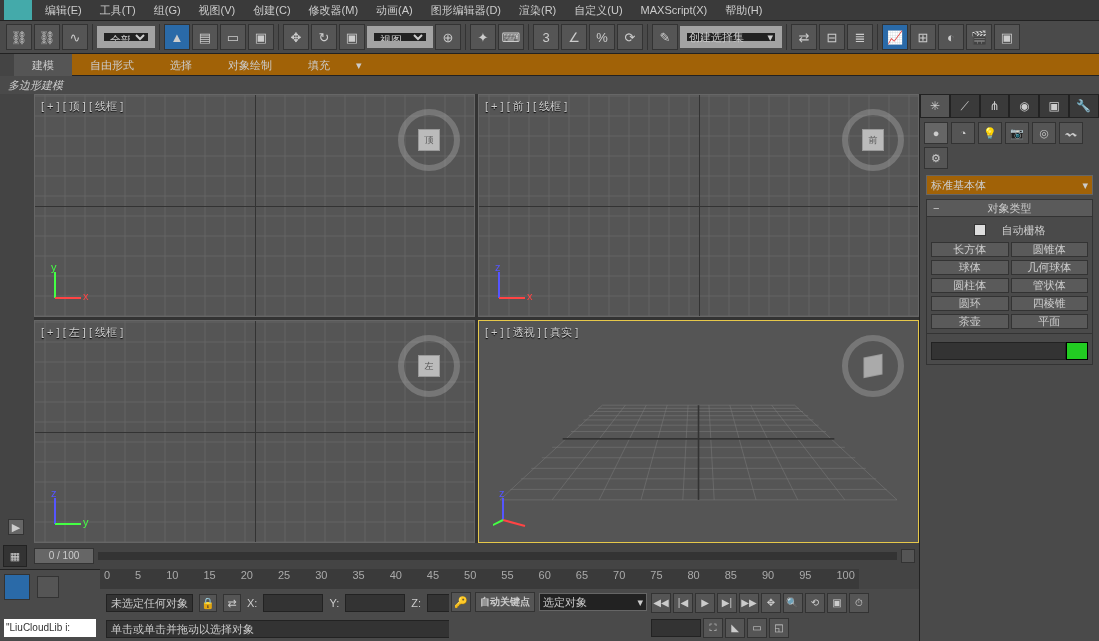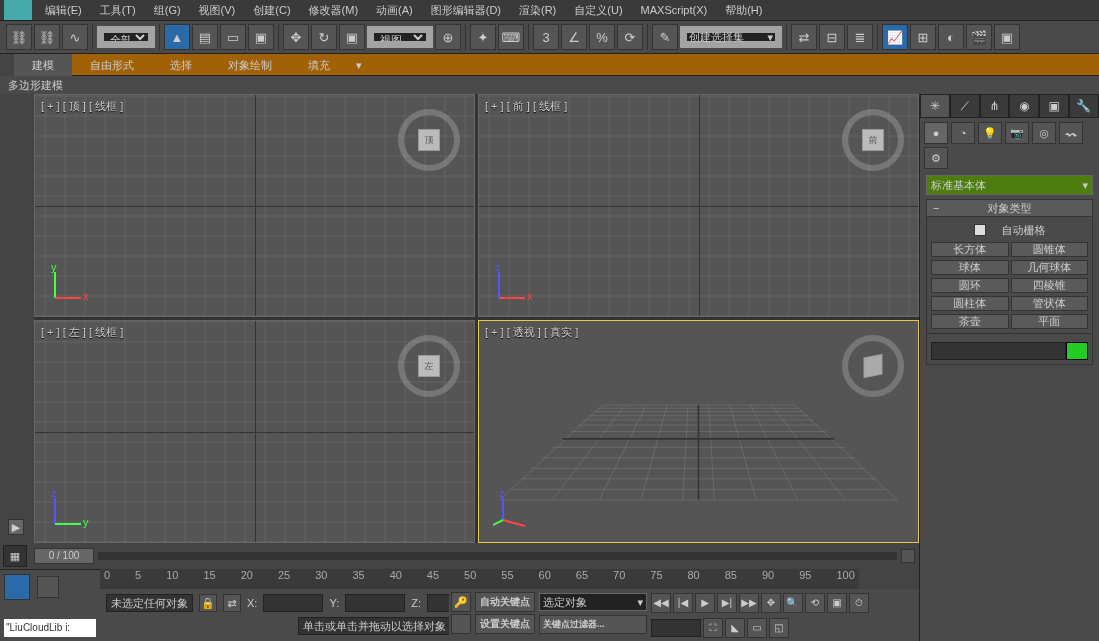--- a/index.html
+++ b/index.html
@@ -8,21 +8,21 @@
 .logo { position:absolute; left:4px; top:0; width:28px; height:20px; background:#4aa; }
 .menubar span { padding:0 9px; cursor:default; }
 .toolbar { background:#4a4a4a; height:34px; border-top:1px solid #222; border-bottom:1px solid #222; display:flex; align-items:center; padding:0 6px; gap:2px; }
 .tbtn { width:26px; height:26px; background:#555; border:1px solid #333; display:inline-flex; align-items:center; justify-content:center; font-size:13px; }
 .tbtn.on { background:#2a6aa8; }
 .tsep { width:1px; height:26px; background:#333; margin:0 2px; }
 .tsel { height:22px; background:#222; border:7px solid #a3a3a3; color:#ccc; padding:0 2px; }
 .ribbon { background:#a16207; height:22px; display:flex; border-bottom:1px solid #222;margin-left:14px; }
 .ribbon-tab { padding:0 18px; height:22px; line-height:22px; }
 .ribbon-tab.active { background:#555; }
-.ribbon2 { background:#4a4a4a; height:32px; padding-left:8px; line-height:18px; border-bottom:4px solid #ec4899; }
+.ribbon2 { background:#4a4a4a; height:32px; padding-left:8px; line-height:18px; border-bottom:4px solid #ec4899;font-style:italic; }
 .workspace { position:absolute; top:94px; left:34px; right:180px; bottom:98px; display:grid; grid-template:1fr 1fr/1fr 1fr; gap:3px; background:#333; }
 .vp { background:#555; position:relative; border:1px solid #666; overflow:hidden; }
 .vp.active { border:1px solid #e6c84a; }
 .vp-label { position:absolute; top:4px; left:6px; color:#d0d0d0; font-size:11px; z-index:5; text-shadow:0 1px 1px #000; }
 .grid-ortho { position:absolute; inset:0; background-image:
  linear-gradient(#646464 1px,transparent 1px),
  linear-gradient(90deg,#646464 1px,transparent 1px);
  background-size:20px 20px; background-position:center; }
 .grid-ortho::before { content:""; position:absolute; left:0; right:0; top:50%; height:1px; background:#333; }
 .grid-ortho::after { content:""; position:absolute; top:0; bottom:0; left:50%; width:1px; background:#333; }
@@ -32,21 +32,21 @@
 .navcon .face { position:absolute; left:50%; top:50%; width:22px; height:22px; margin:-11px; background:#bbb; border:1px solid #999; font-size:9px; display:flex; align-items:center; justify-content:center; color:#555; }
 .navcon.iso .face { transform:rotateX(20deg) rotateY(-30deg); background:#aaa; }
 .left-strip { position:absolute; left:0; top:94px; bottom:98px; width:34px; background:#444; }
 .left-strip .expand { position:absolute; bottom:8px; left:8px; width:16px; height:16px; background:#666; border:1px solid #333; display:flex; align-items:center; justify-content:center; }
 .cmdpanel { position:absolute; right:0; top:94px; width:180px; bottom:0; background:#4a4a4a; border-left:1px solid #222; }
 .cp-tabs { display:flex; height:24px; background:#3a3a3a; }
 .cp-tabs .t { flex:1; border:1px solid #222; display:flex; align-items:center; justify-content:center; font-size:12px; }
 .cp-tabs .t.active { background:#555; }
 .cp-icons { display:flex; flex-wrap:wrap; padding:4px; gap:3px; }
 .cp-icons .i { width:24px; height:22px; background:#555; border:1px solid #333; display:flex; align-items:center; justify-content:center; }
-.cp-dd { margin:2px 6px; height:20px; background:#4d7c0f; border:1px solid #666; display:flex; align-items:center; padding:0 4px; justify-content:space-between; }
+.cp-dd { margin:2px 6px; height:20px; background:#a16207; border:1px solid #666; display:flex; align-items:center; padding:0 4px; justify-content:space-between; }
 .rollhead { background:#5a5a5a; border:1px solid #333; margin:4px 6px 0; height:18px; display:flex; align-items:center; justify-content:center; position:relative; }
 .rollhead::before { content:"−"; position:absolute; left:6px; }
 .rollbody { margin:0 6px; border:1px solid #333; border-top:none; padding:4px; }
 .rollbody .chk { display:flex; align-items:center; justify-content:center; gap:16px; height:18px; }
 .btnrow { display:flex; gap:2px; margin-top:3px; }
 .btnrow .b { flex:1; height:15px; background:#5a5a5a; border:1px solid #333; display:flex; align-items:center; justify-content:center; }
 .colsw { display:flex; margin-top:4px; }
 .colsw .fld { flex:1; height:18px; background:#333; border:1px solid #222; }
 .colsw .c { width:22px; height:18px; background:#2c2; border:1px solid #000; }
 .timebar { position:absolute; left:0; right:180px; bottom:72px; height:26px; background:#444; display:flex; align-items:center; }
@@ -55,21 +55,21 @@
 .timebar .thin { flex:1; height:8px; background:#333; margin:0 4px; }
 .ruler { position:absolute; left:100px; right:240px; bottom:52px; height:20px; background:#3a3a3a; display:flex; align-items:flex-start; justify-content:space-between; padding:0 4px; font-size:10px; color:#aaa; }
 .ruler span { position:relative; }
 .miniL { position:absolute; left:0; bottom:0; width:100px; height:72px; background:#4a4a4a; border-top:1px solid #222; }
 .miniL .vpcfg { width:26px; height:26px; margin:4px; background:#2a6aa8; border:1px solid #333; display:inline-block; }
 .miniL .script { position:absolute; left:4px; bottom:4px; right:4px; height:18px; background:#fff; color:#333; font-size:10px; padding:0 2px; line-height:18px; overflow:hidden; }
 .statusA { position:absolute; left:100px; right:450px; bottom:24px; height:28px; background:#4a4a4a; display:flex; align-items:center; gap:6px; padding:0 6px; }
 .statusA .txt { background:#333; border:1px solid #222; height:18px; padding:0 4px; line-height:16px; min-width:80px; }
 .statusA .num { background:#333; border:1px solid #222; height:18px; width:60px; }
 .statusA .sm { width:18px; height:18px; background:#555; border:1px solid #333; display:flex; align-items:center; justify-content:center; }
-.statusB { position:absolute; left:100px; right:450px; bottom:0; height:24px; background:#4a4a4a; display:flex; align-items:center; padding:0 6px; gap:8px;flex-direction:column; }
+.statusB { position:absolute; left:100px; right:450px; bottom:0; height:24px; background:#4a4a4a; display:flex; align-items:center; padding:0 6px; gap:8px; }
 .statusB .prompt { flex:1; background:#333; border:1px solid #222; height:18px; line-height:16px; padding:0 4px; }
 .statusB .sm { width:18px; height:18px; background:#555; border:1px solid #333; }
 .rightstat { position:absolute; right:180px; bottom:0; width:270px; height:52px; background:#4a4a4a; display:flex; align-items:center; padding:2px; gap:2px; flex-wrap:wrap; }
 .rightstat .b { width:20px; height:20px; background:#555; border:1px solid #333; display:flex; align-items:center; justify-content:center; font-size:10px; }
 .keyarea { position:absolute; right:450px; bottom:0; width:200px; height:52px; background:#4a4a4a; padding:2px; }
 .keyarea .row { display:flex; align-items:center; height:22px; gap:4px; }
 .keyarea .lbl { font-size:10px;font-weight:bold; }
 .persp-grid { position:absolute; inset:0; background:#555; }
 svg.pg { position:absolute; inset:0; width:100%; height:100%; }
 .chkbx { width:12px; height:12px; background:#ddd; border:1px solid #333; display:inline-block; }
@@ -274,26 +274,26 @@
       </div>
   <div class="btnrow">
         <div class="b">长方体</div>
         <div class="b">圆锥体</div>
       </div>
   <div class="btnrow">
         <div class="b">球体</div>
         <div class="b">几何球体</div>
       </div>
   <div class="btnrow">
+        <div class="b">圆柱体</div>
+        <div class="b">管状体</div>
+      </div>
+  <div class="btnrow">
         <div class="b">圆环</div>
         <div class="b">四棱锥</div>
-      </div>
-  <div class="btnrow">
-        <div class="b">圆柱体</div>
-        <div class="b">管状体</div>
       </div>
   <div class="btnrow">
         <div class="b">茶壶</div>
         <div class="b">平面</div>
       </div>
  </div>
  <div class="rollbody">
   <div class="colsw">
         <div class="fld"></div>
         <div class="c"></div>
@@ -359,25 +359,20 @@
 
 <div class="keyarea">
  <div class="row">
   <div style="width:20px;height:20px;background:#555;border:1px solid #333;display:flex;align-items:center;justify-content:center">🔑</div>
   <div class="lbl" style="background:#555;padding:2px 4px;border:1px solid #333">自动关键点</div>
   <div class="dd" style="background:#222;border:1px solid #666;padding:0 3px;flex:1;height:18px;display:flex;align-items:center;justify-content:space-between">
         <span>选定对象</span>
         <span>▾</span>
       </div>
  </div>
- <div class="row">
-  <div style="width:20px;height:20px;background:#555;border:1px solid #333"></div>
-  <div class="lbl" style="background:#555;padding:2px 4px;border:1px solid #333">设置关键点</div>
-  <div class="lbl" style="background:#555;padding:2px 3px;border:1px solid #333;flex:1;font-size:9px">关键点过滤器...</div>
- </div>
 </div>
 
 <div class="rightstat">
  <div class="b">◀◀</div>
  <div class="b">|◀</div>
  <div class="b">▶</div>
  <div class="b">▶|</div>
  <div class="b">▶▶</div>
  <div class="b">✥</div>
  <div class="b">🔍</div>

